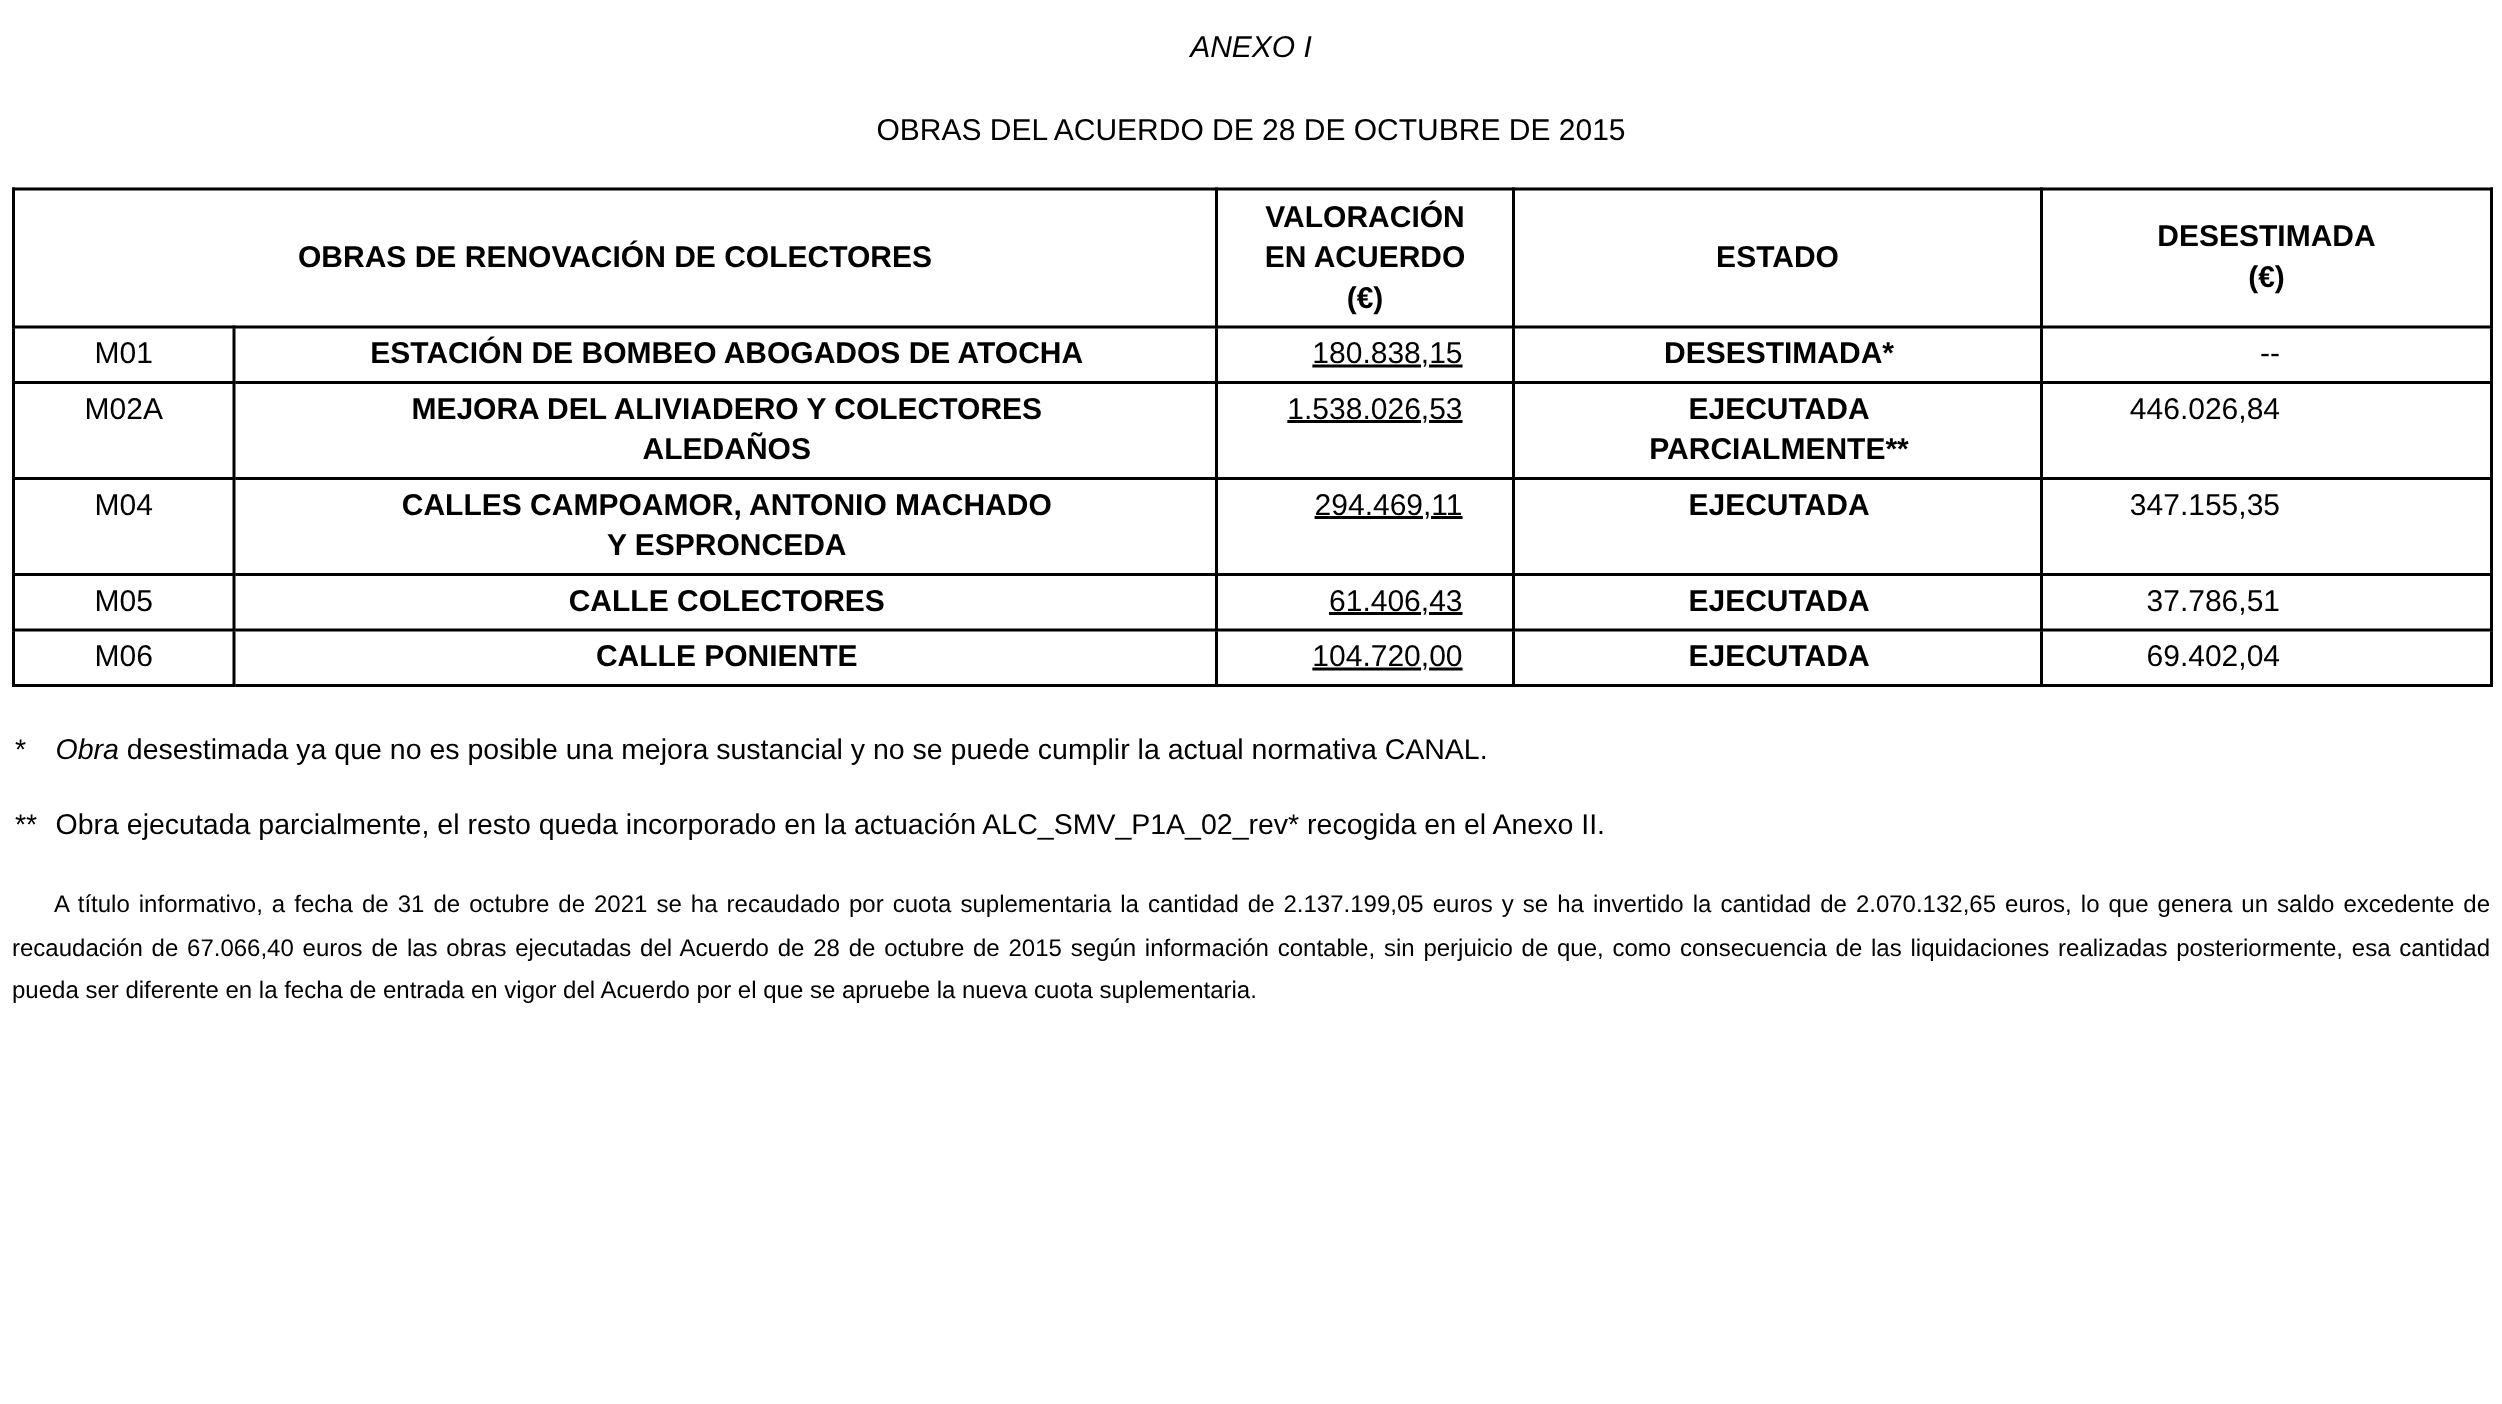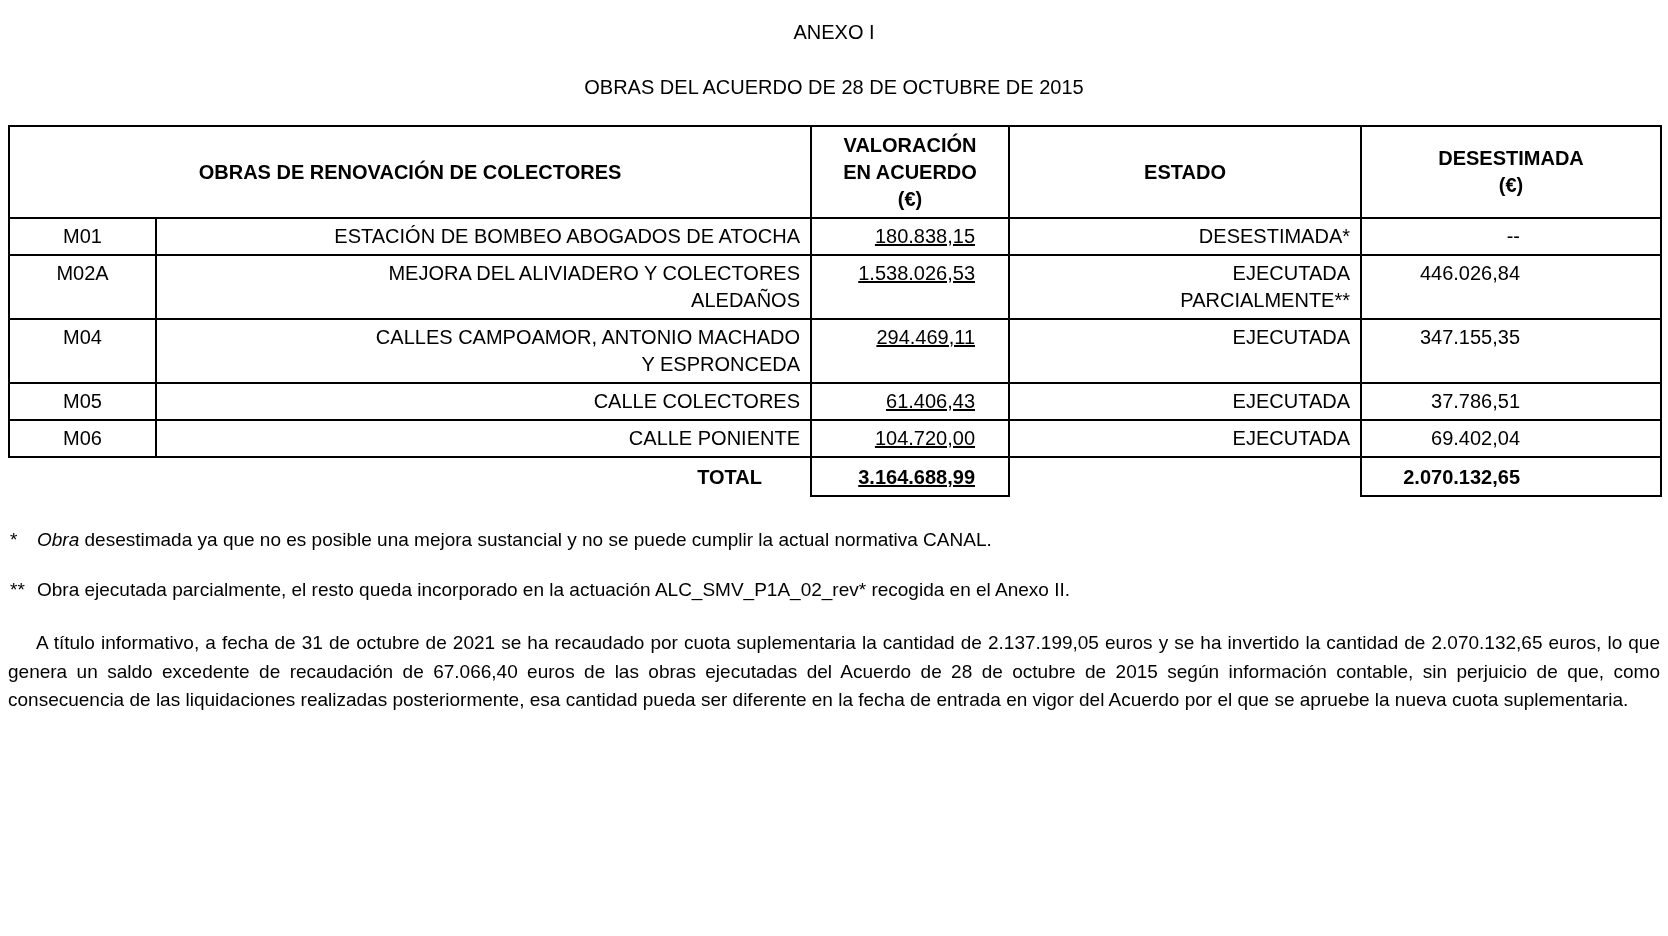--- a/index.html
+++ b/index.html
@@ -17,20 +17,21 @@
   }
   .page {
     padding: 16px 8px 0 8px;
   }
   .doc-title {
     text-align: center;
     font-size: 20px;
     line-height: 24px;
     font-weight: normal;
     margin: 4px 0 0 0;
+    font-style: italic;
   }
   .doc-subtitle {
     text-align: center;
     font-size: 20px;
     line-height: 24px;
     font-weight: normal;
     margin: 31px 0 0 0;
   }
   table.obras-table {
     border-collapse: collapse;
@@ -52,23 +53,24 @@
   }
   .obras-table thead th {
     text-align: center;
     vertical-align: middle;
     height: 92px;
     font-weight: bold;
   }
   .th-val, .th-cert { white-space: pre-line; }
   td.code { text-align: center; }
   td.obra, td.estado {
-    text-align: right;
+    text-align: center;
     white-space: pre-line;
     padding-left: 12px;
+    font-weight: bold;
   }
   td.val  { text-align: right; padding-right: 33px; text-decoration: underline; }
   td.cert { text-align: right; padding-right: 140px; }
   tr.total-row td {
     border: none;
     height: 38px;
     padding-top: 6px;
   }
   tr.total-row td.total-val,
   tr.total-row td.total-cert {
@@ -88,21 +90,21 @@
   }
   .footnote.fn-1 { margin-top: 30px; }
   .footnote.fn-2 { margin-top: 24px; }
   .fn-marker {
     flex: none;
     width: 27px;
   }
   .fn-body { flex: 1; }
   .info-paragraph {
     margin: 26px 0 0 0;
-    font-size: 19px;
+    font-size: 16px;
     line-height: 28.5px;
     text-align: justify;
     text-indent: 28px;
   }
 </style>
 </head>
 <body>
 
 <div class="page">
 
@@ -160,26 +162,20 @@
         <td class="estado">EJECUTADA</td>
         <td class="cert">37.786,51</td>
       </tr>
       <tr>
         <td class="code">M06</td>
         <td class="obra">CALLE PONIENTE</td>
         <td class="val">104.720,00</td>
         <td class="estado">EJECUTADA</td>
         <td class="cert">69.402,04</td>
       </tr>
-      <tr class="total-row">
-        <td colspan="2" class="total-label">TOTAL</td>
-        <td class="val total-val">3.164.688,99</td>
-        <td class="estado-empty"></td>
-        <td class="cert total-cert">2.070.132,65</td>
-      </tr>
     </tbody>
   </table>
 
   <div class="footnote fn-1">
     <span class="fn-marker">*</span>
     <span class="fn-body"><i>Obra</i><span> desestimada ya que no es posible una mejora sustancial y no se puede cumplir la actual normativa CANAL.</span></span>
   </div>
 
   <div class="footnote fn-2">
     <span class="fn-marker">**</span>

